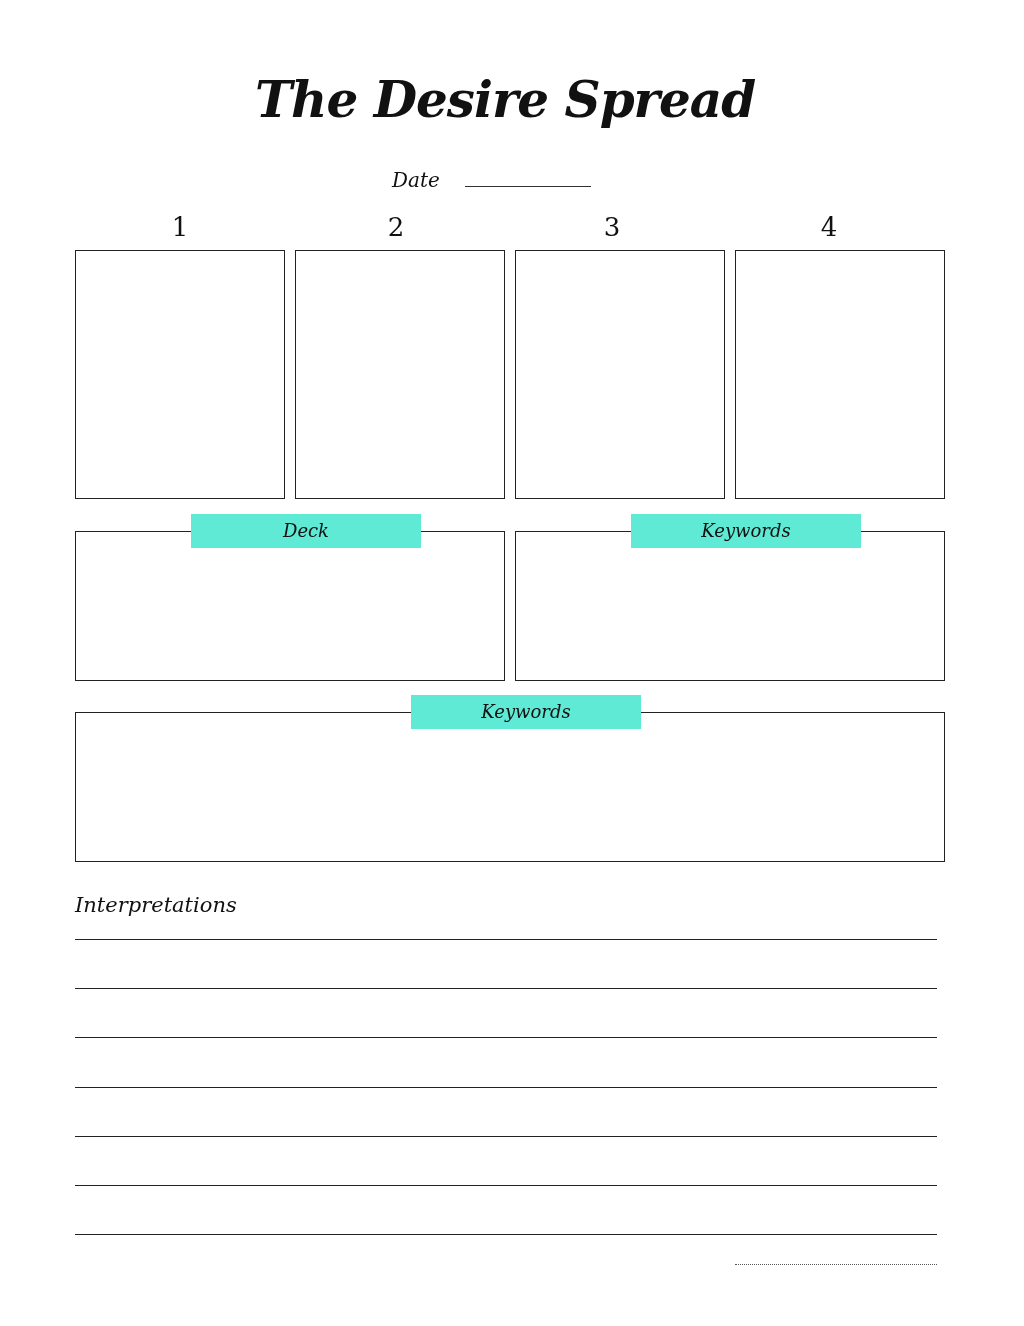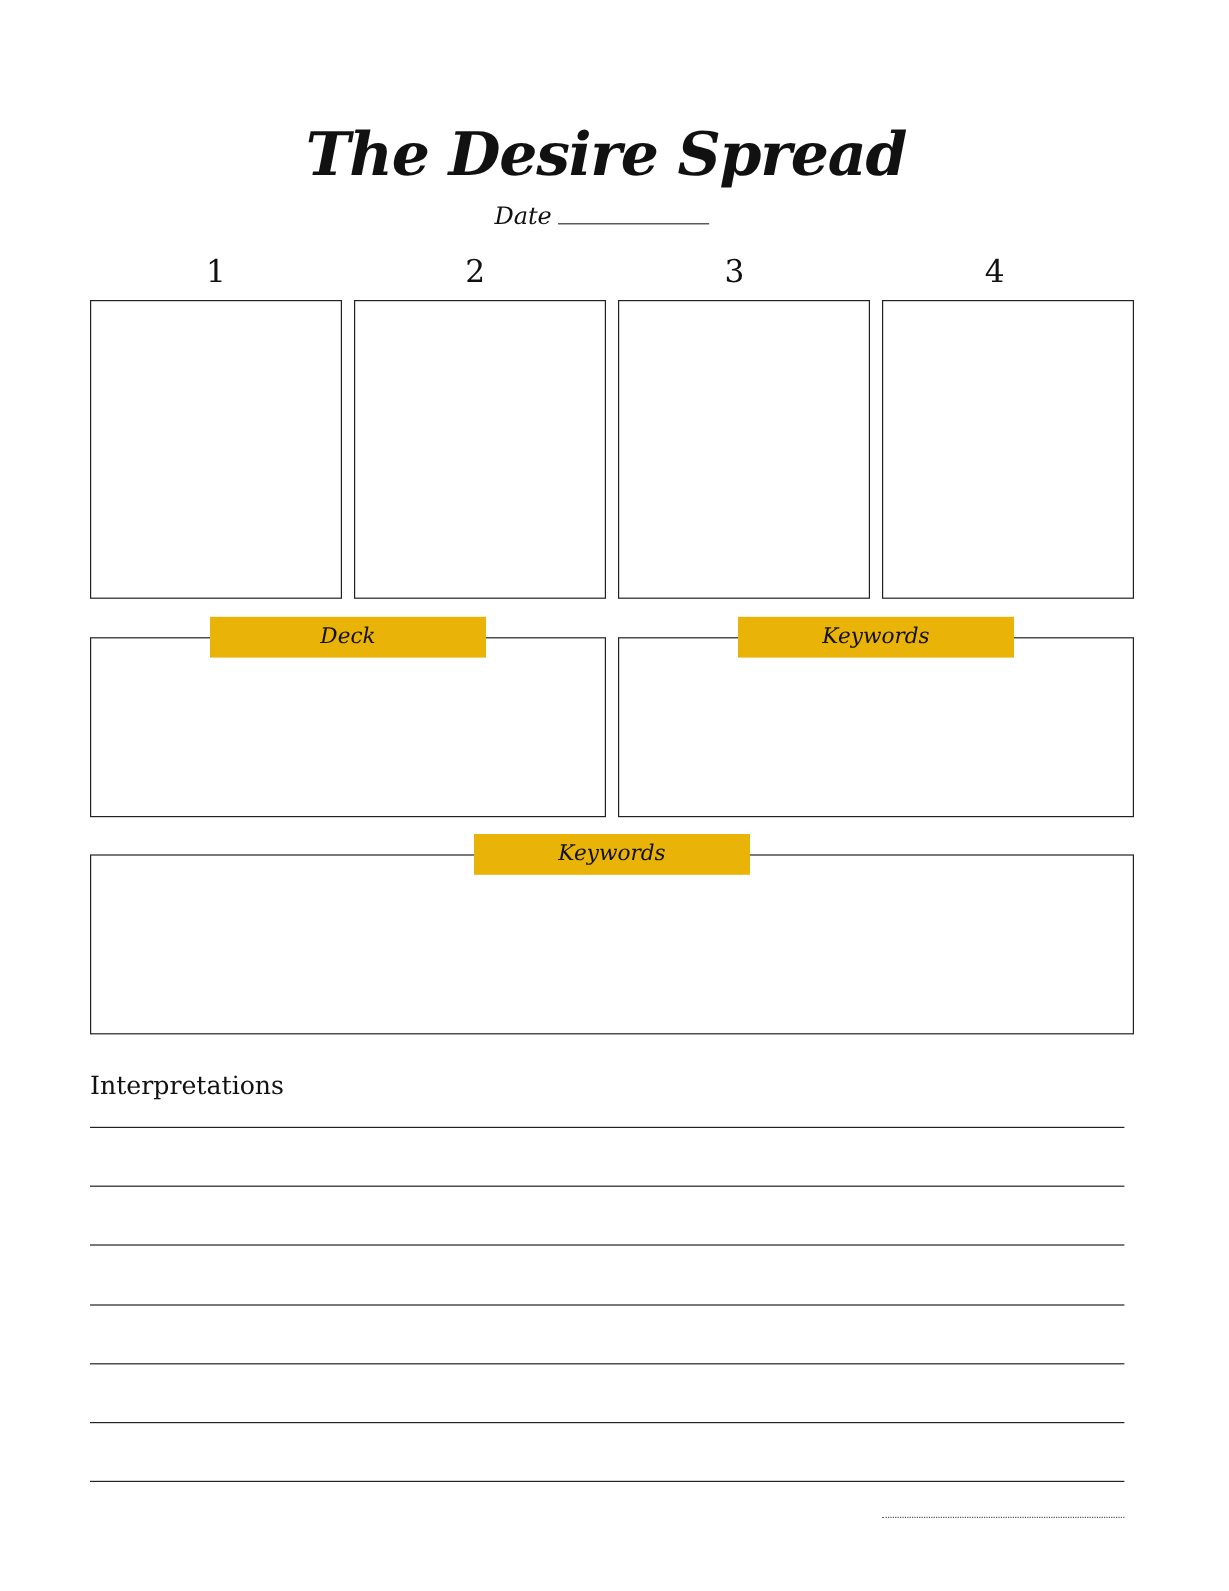--- a/index.html
+++ b/index.html
@@ -1,29 +1,29 @@
 <!DOCTYPE html>
 <html><head>
 <meta charset="utf-8">
 <style>
   html, body { margin:0; padding:0; background:#fff; }
   body { width:1024px; height:1326px; position:relative; overflow:hidden;
          font-family:"DejaVu Serif", serif; color:#111; }
   .abs { position:absolute; }
-  .title { left:0; width:1010px; top:99px; text-align:center; font-size:50px;
+  .title { left:0; width:1010px; top:70px; text-align:center; font-size:50px;
            font-style:italic; font-weight:bold; letter-spacing:-1px; font-family:"DejaVu Serif", serif; }
-  .date-label { left:412px; top:168px; font-size:20px; font-style:italic; }
+  .date-label { left:392px; top:168px; font-size:20px; font-style:italic; }
   .date-line { left:465px; top:186px; width:126px; height:0; border-top:1.5px solid #333; }
   .num { top:212px; font-size:26px; width:40px; text-align:center; font-family:"DejaVu Serif", serif; }
   .box { border:1.5px solid #222; background:#fff; box-sizing:border-box; }
-  .tab { background:#eab308; height:34px; width:230px; text-align:center; line-height:34px;
-         font-size:18px; font-style:italic; }
+  .tab { background:#5eead4; height:34px; width:230px; text-align:center; line-height:34px;
+         font-size:18px; font-style:italic;margin-left:16px; }
   .rule { left:75px; width:862px; height:0; border-top:1.5px solid #222; }
   .dotted { left:735px; top:1264px; width:202px; height:0; border-top:1.5px dotted #555; }
-  .interp { left:75px; top:893px; font-size:21px; }
+  .interp { left:75px; top:893px; font-size:21px; font-style:italic; }
 </style>
 </head>
 <body>
 
 <div class="abs title">The Desire Spread</div>
 
 <div class="abs date-label">Date</div>
 <div class="abs date-line"></div>
 
 <div class="abs num" style="left:160px;">1</div>

